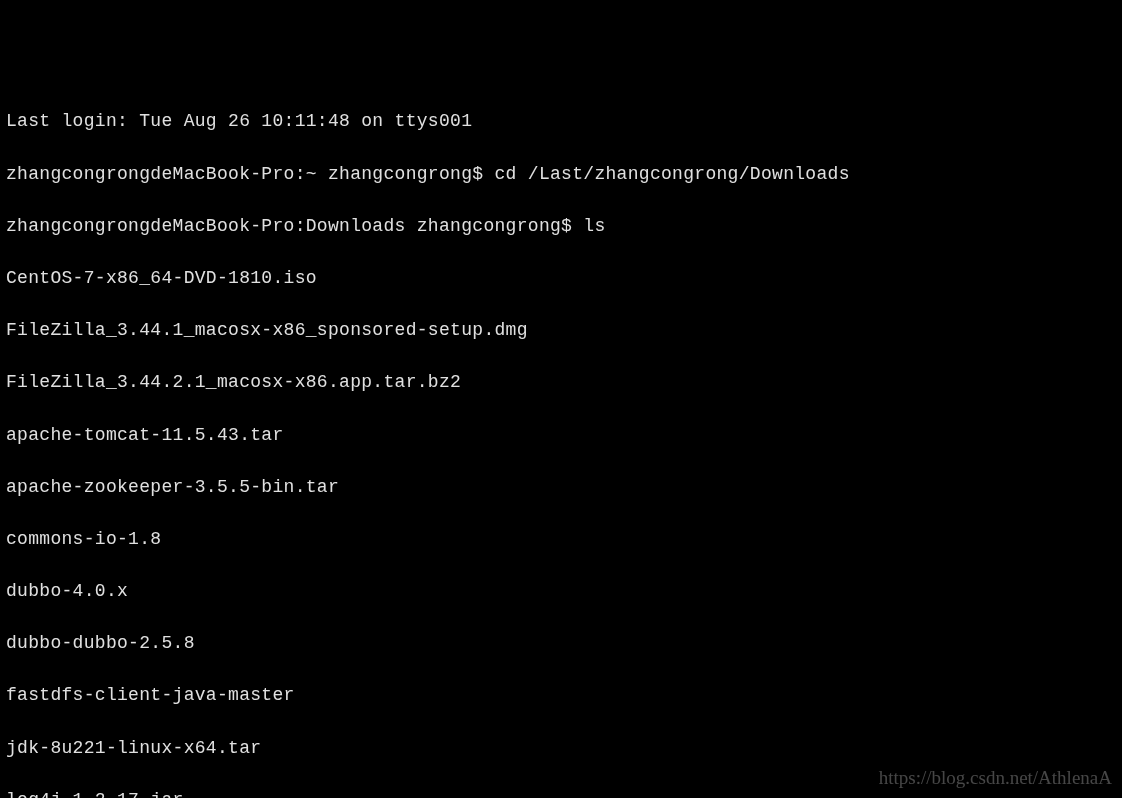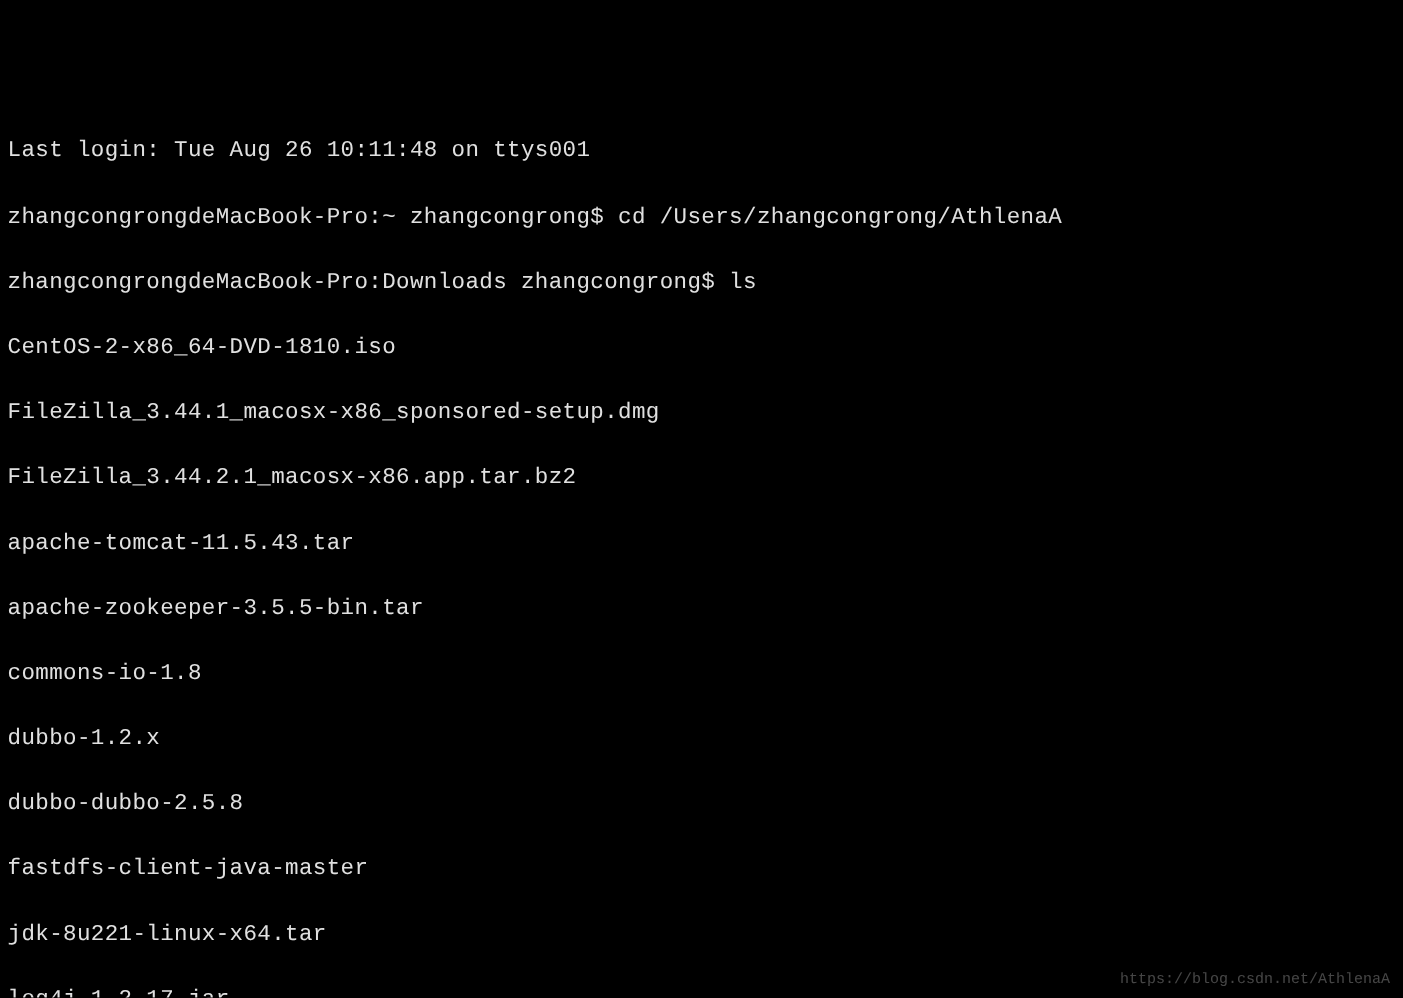--- a/index.html
+++ b/index.html
@@ -23,41 +23,41 @@
       letter-spacing: 0.3px;
     }
     .terminal-line {
       white-space: pre-wrap;
       word-break: break-all;
     }
     .watermark {
       position: absolute;
       bottom: 6px;
       right: 10px;
-      font-size: 12px;
+      font-size: 19px;
       color: rgba(200, 200, 200, 0.35);
-      font-family: Liberation Mono, monospace;
+      font-family: Liberation Serif, serif;
       letter-spacing: 0;
     }
   </style>
 </head>
 <body>
 
 
 
 <div class="terminal-line">Last login: Tue Aug 26 10:11:48 on ttys001</div>
-<div class="terminal-line"><span>zhangcongrongdeMacBook-Pro:~ zhangcongrong$ </span><span>cd /Users/zhangcongrong/AthlenaA</span></div>
+<div class="terminal-line"><span>zhangcongrongdeMacBook-Pro:~ zhangcongrong$ </span><span>cd /Last/zhangcongrong/Downloads</span></div>
 <div class="terminal-line"><span>zhangcongrongdeMacBook-Pro:Downloads zhangcongrong$ </span><span>ls</span></div>
-<div class="terminal-line">CentOS-2-x86_64-DVD-1810.iso</div>
+<div class="terminal-line">CentOS-7-x86_64-DVD-1810.iso</div>
 <div class="terminal-line">FileZilla_3.44.1_macosx-x86_sponsored-setup.dmg</div>
 <div class="terminal-line">FileZilla_3.44.2.1_macosx-x86.app.tar.bz2</div>
 <div class="terminal-line">apache-tomcat-11.5.43.tar</div>
 <div class="terminal-line">apache-zookeeper-3.5.5-bin.tar</div>
 <div class="terminal-line">commons-io-1.8</div>
-<div class="terminal-line">dubbo-1.2.x</div>
+<div class="terminal-line">dubbo-4.0.x</div>
 <div class="terminal-line">dubbo-dubbo-2.5.8</div>
 <div class="terminal-line">fastdfs-client-java-master</div>
 <div class="terminal-line">jdk-8u221-linux-x64.tar</div>
 <div class="terminal-line">log4j-1.2.17.jar</div>
 
 
 
 
 
 

